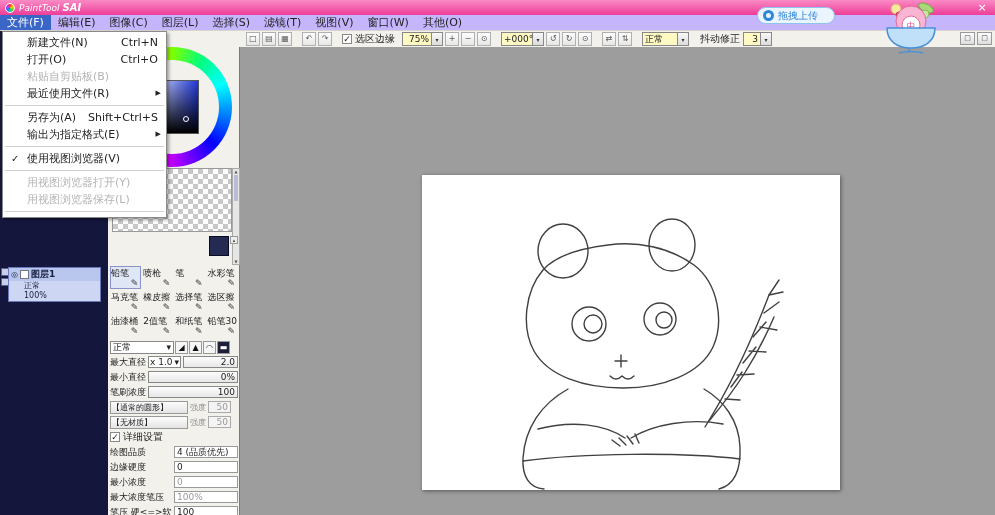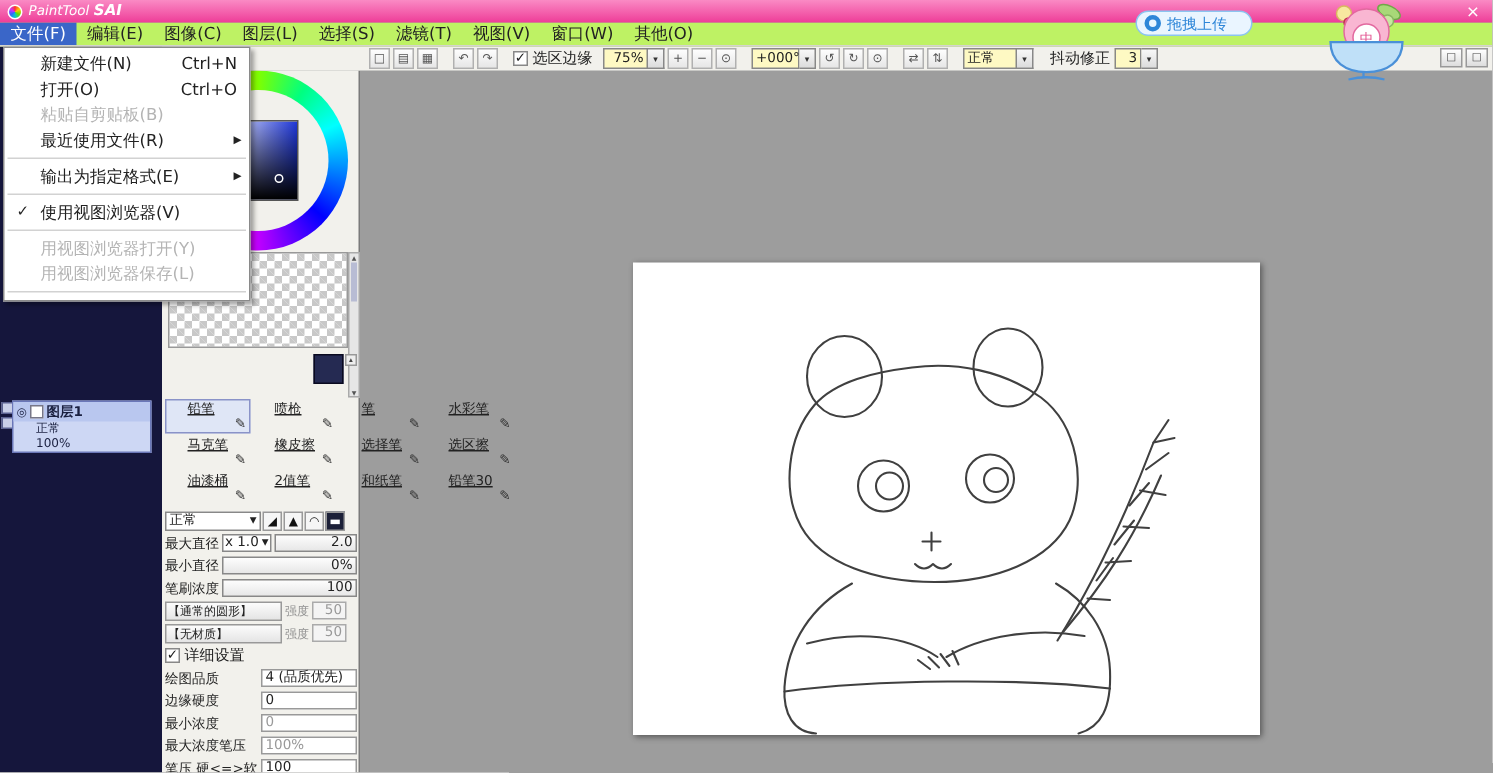--- a/index.html
+++ b/index.html
@@ -11,21 +11,21 @@
   .titlebar { position:absolute; left:0; top:0; width:995px; height:15px;
     background:linear-gradient(#fa8ac4,#ee3d98); color:#fff; display:flex; align-items:center;
     padding:0 5px; z-index:50; }
   .logo { width:10px; height:10px; border-radius:50%; border:1px solid #fff; margin-right:4px;
     background:conic-gradient(#f33,#fc0,#6d0,#0cc,#36f,#c3f,#f33); }
   .apptitle { font-style:italic; font-size:9px; }
   .appname { font-style:italic; font-weight:bold; font-size:10px; margin-left:3px; }
   .close-btn { margin-left:auto; width:16px; text-align:center; font-size:11px; line-height:14px; }
 
   
-  .menubar { position:absolute; left:0; top:15px; width:995px; height:16px; background:#bef264;
+  .menubar { position:absolute; left:0; top:15px; width:995px; height:16px; background:#c4b5fd;
     border-bottom:1px solid #d6d4ce; display:flex; align-items:stretch; z-index:40; }
   .mitem { padding:0 7px; line-height:16px; font-size:11px; }
   .mitem.active { background:#3a66c8; color:#fff; }
 
   
   .toolbar { position:absolute; left:108px; top:31px; width:887px; height:16px; background:#f2f1ec;
     display:flex; align-items:center; z-index:30; }
   .tb-ic { width:13px; height:13px; border:1px solid #a8a8a8; background:linear-gradient(#fff,#e2e2e2);
     margin-left:2px; display:flex; align-items:center; justify-content:center; }
   .tb-ic span { width:7px; height:7px; background:conic-gradient(#f33,#fc0,#6d0,#0cc,#36f,#c3f,#f33); }
@@ -78,21 +78,21 @@
   .mixer-scroll { position:absolute; left:124px; top:121px; width:8px; height:97px; background:#e6e6e6; border:1px solid #aaa; }
   .mixer-thumb { position:absolute; left:1px; top:6px; width:4px; height:26px; background:#b8bcd4; }
   .scroll-arrow { position:absolute; left:0; width:6px; font-size:4px; text-align:center; color:#555; }
   .swatch-navy { position:absolute; left:101px; top:189px; width:20px; height:20px; background:#252a52; border:1px solid #0a0a20; }
   .swatch-btn { position:absolute; left:122px; top:189px; width:8px; height:8px; border:1px solid #999;
     background:#eee; font-size:5px; line-height:7px; text-align:center; color:#444; }
 
   
   .tools { position:absolute; left:2px; top:219px; width:128px; display:grid;
     grid-template-columns:repeat(4,1fr); gap:1px; }
-  .tool { height:23px; position:relative; padding:1px 14px; border:1px solid transparent;text-decoration:underline; }
+  .tool { height:23px; position:relative; padding:1px 0; border:1px solid transparent; }
   .tool .tname { display:block; font-size:9px; line-height:10px; white-space:nowrap; }
   .tool .pen-ic { position:absolute; right:2px; bottom:0; font-size:9px; color:#333; }
   .tool.selected { background:#dfe6f6; border:1px solid #8a93c8; }
 
   
   .brush { position:absolute; left:2px; top:293px; width:128px; font-size:9px; }
   .row { display:flex; align-items:center; height:14px; margin-bottom:1px; }
   .bselect { width:64px; height:13px; border:1px solid #888; background:#fff; display:flex;
     justify-content:space-between; align-items:center; padding:0 2px; line-height:11px; }
   .shape { width:13px; height:13px; margin-left:1px; text-align:center; font-size:8px; line-height:12px;
@@ -389,20 +389,24 @@
     </div>
     <div class="menu-item disabled">
       <span>粘贴自剪贴板(B)</span>
     </div>
     <div class="menu-item">
       <span>最近使用文件(R)</span>
       <span class="mi-arrow">▶</span>
     </div>
     <div class="menu-sep"></div>
     <div class="menu-item">
+      <span>另存为(A)</span>
+      <span class="mi-short">Shift+Ctrl+S</span>
+    </div>
+    <div class="menu-item">
       <span>输出为指定格式(E)</span>
       <span class="mi-arrow">▶</span>
     </div>
     <div class="menu-sep"></div>
     <div class="menu-item">
       <span class="mi-check">✓</span>
       <span>使用视图浏览器(V)</span>
     </div>
     <div class="menu-sep"></div>
     <div class="menu-item disabled">

